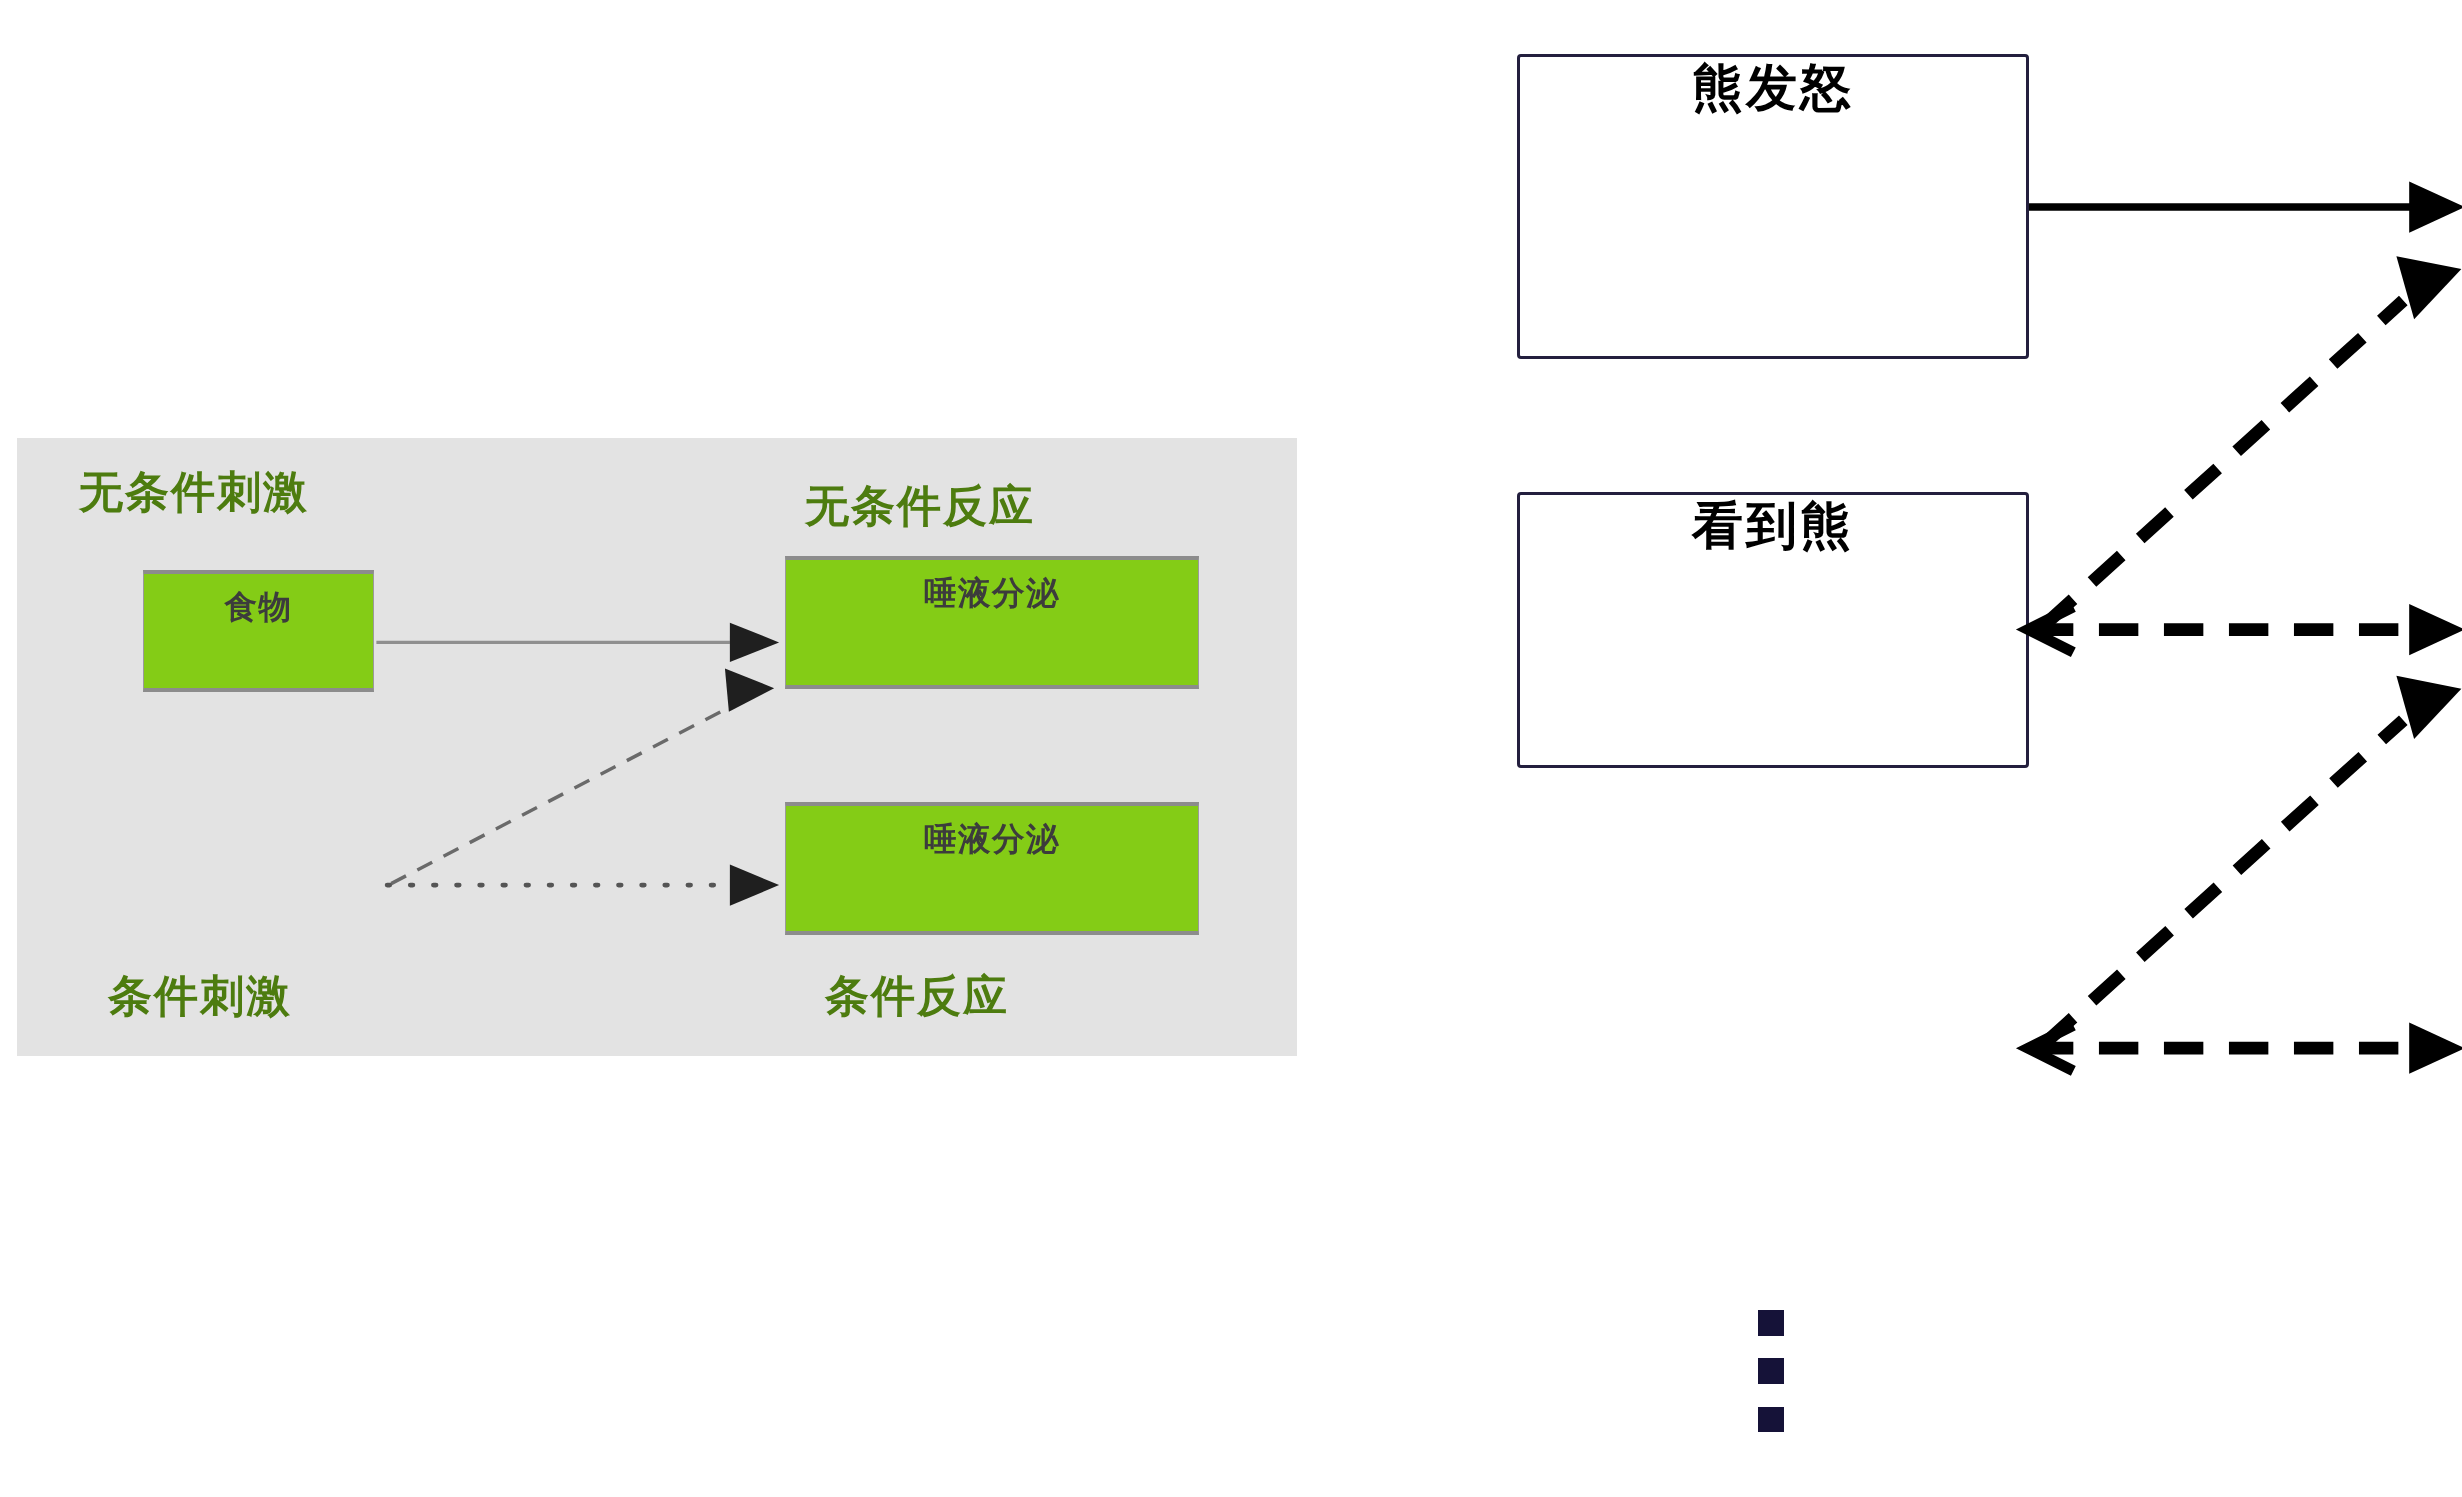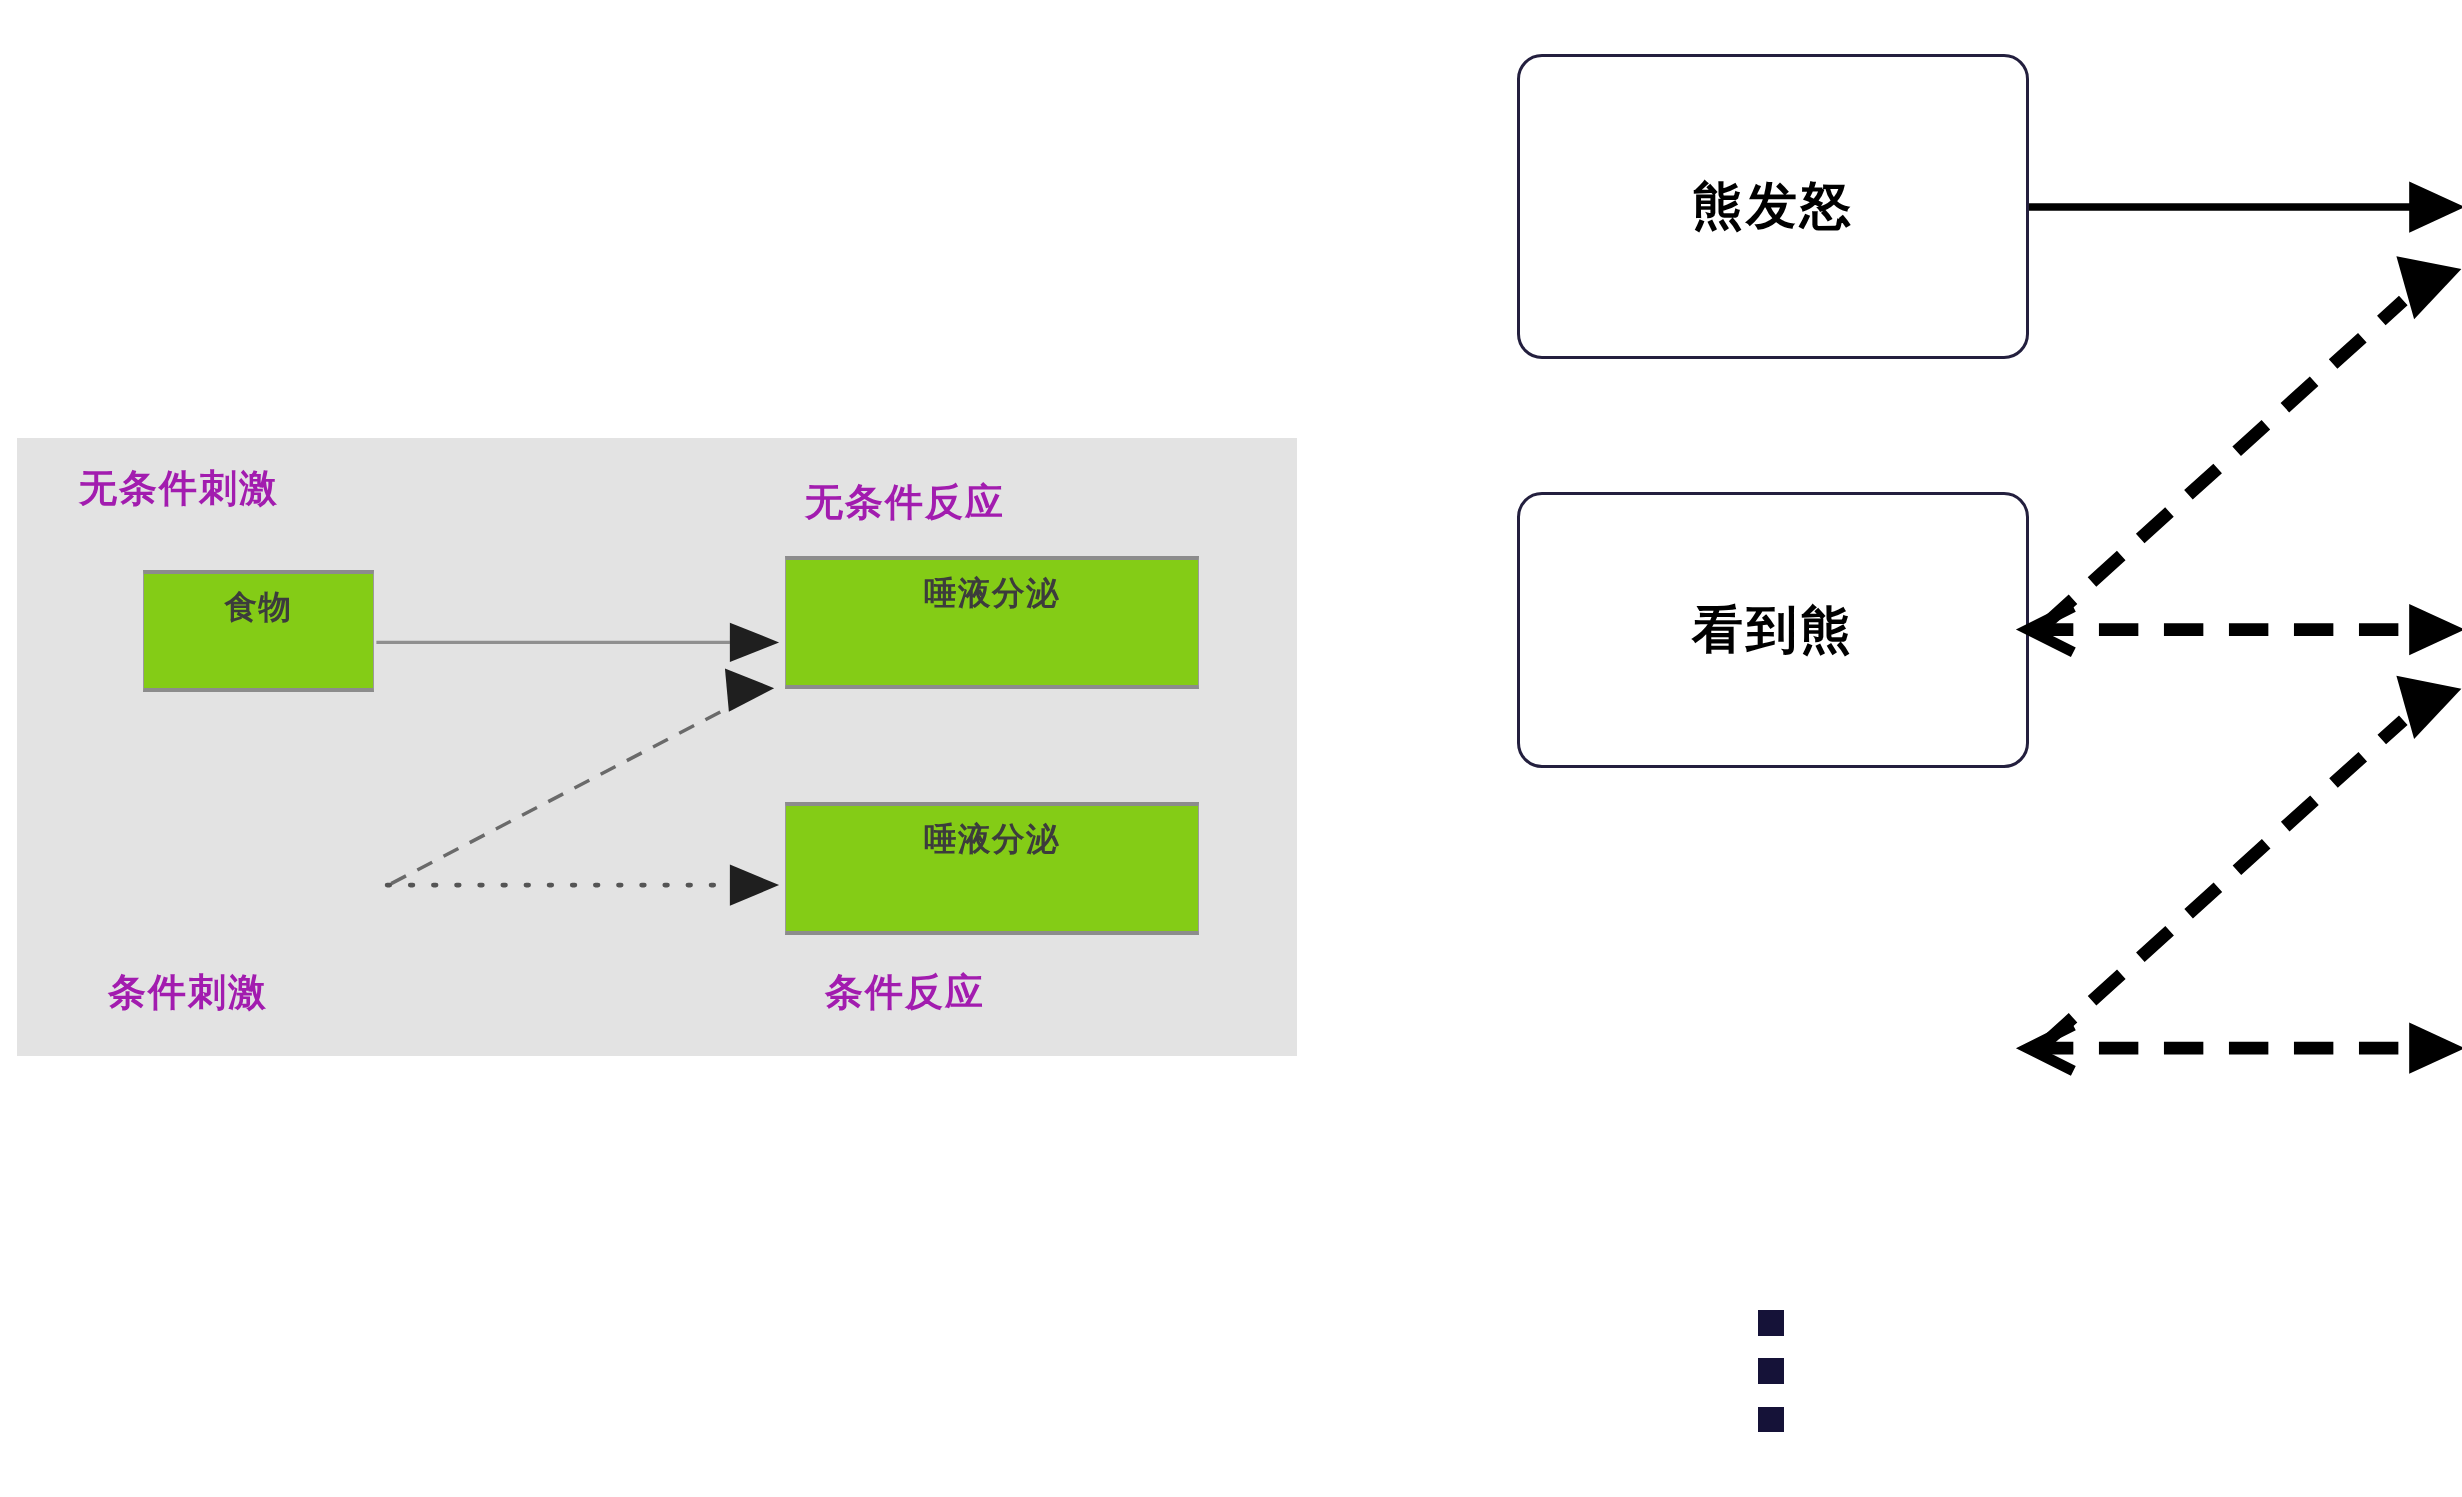--- a/index.html
+++ b/index.html
@@ -7,22 +7,22 @@
     width:3306px;height:1498px;position:relative;overflow:hidden;
     font-family:"Liberation Sans","DejaVu Sans",sans-serif;
   }
 
   
   #cc-panel{
     position:absolute;left:17px;top:438px;width:1280px;height:618px;
     background:#e3e3e3;
   }
   .cc-caption{
-    position:absolute;color:#a21caf;font-weight:700;white-space:nowrap;
-    font-size:38px;letter-spacing:2px;
+    position:absolute;color:#4d7c0f;font-weight:700;white-space:nowrap;
+    font-size:44px;letter-spacing:2px;
     font-family:Liberation Sans, sans-serif;
   }
   #cc-cap-us {left:62px; top:24.6px;}
   #cc-cap-ur {left:788px;top:39px;}
   #cc-cap-cs {left:91px; top:529px;}
   #cc-cap-cr {left:808px;top:529px;}
 
   .cc-box{
     position:absolute;background:#84cc16;
     border:1.5px solid #9a9a9a;
@@ -40,22 +40,22 @@
   #cc-box-saliva1 {left:768px;top:118px; width:414px;height:133px;}
   #cc-box-saliva2 {left:768px;top:364px; width:414px;height:133px;}
 
   #cc-svg{position:absolute;left:0;top:0;width:1280px;height:618px;}
 
   
   #rl{position:absolute;left:0;top:0;width:3306px;height:1498px;}
 
   .rbox{
     position:absolute;box-sizing:border-box;background:#ffffff;
-    border-radius:25px;
-    display:flex;align-items:center;justify-content:center;text-align:center;
+    border-radius:4px;
+    display:flex;align-items:flex-start;justify-content:center;text-align:center;
   }
   .rbox.dark  {border:3.4px solid #231f3e;}
 
   .rbox .cn{
     color:#000000;font-weight:700;font-size:51px;line-height:1.22;
     letter-spacing:3px;
     font-family:"DejaVu Sans","Liberation Sans",sans-serif;
   }
 
   #b-angry {left:1517px;top:54px; width:512px;height:305px;}

